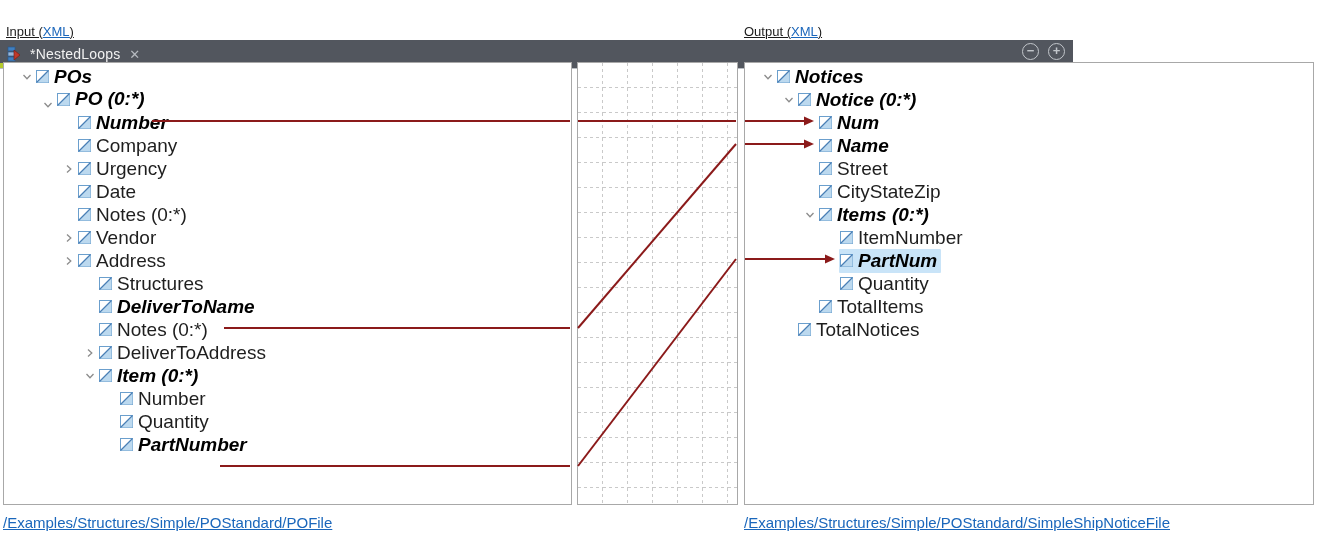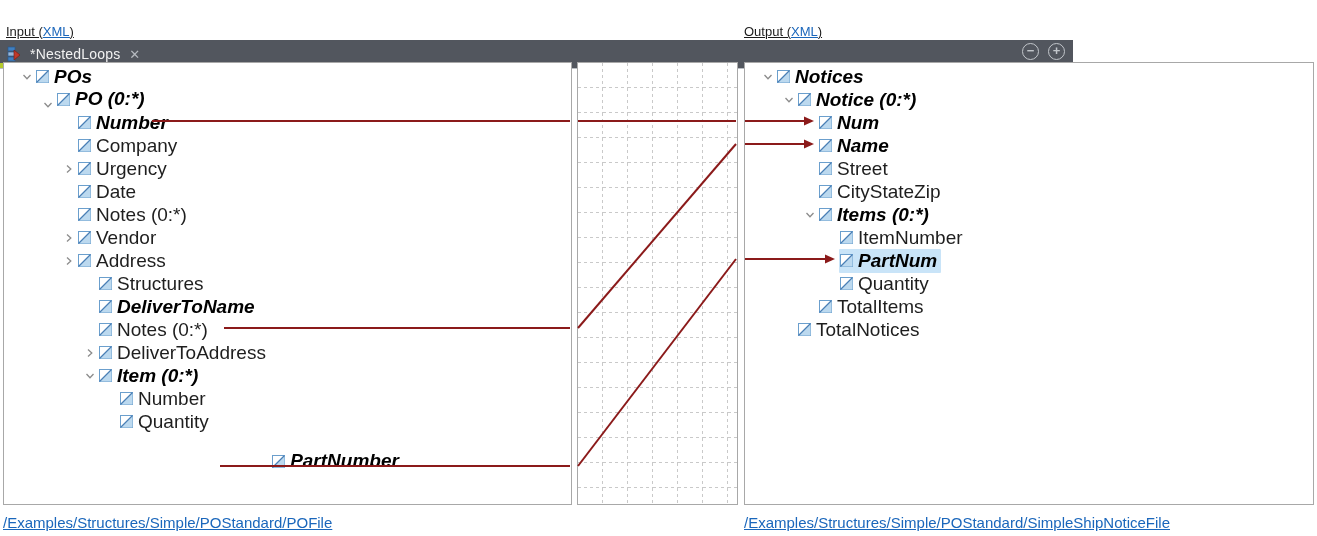--- a/index.html
+++ b/index.html
@@ -303,21 +303,21 @@
             <span style="display: inline-flex;">
               <svg class="node-icon" width="13" height="13" viewBox="0 0 13 13">
                 <rect x="0.5" y="0.5" width="12" height="12" fill="#ffffff" stroke="#6b9fcd"></rect>
                 <path d="M0.5 12.5 L12.5 0.5 L12.5 12.5 Z" fill="#bcd9ef"></path>
                 <line x1="0.5" y1="12.5" x2="12.5" y2="0.5" stroke="#4a7fb5" stroke-width="1.2"></line>
               </svg>
             </span>
             <span class="node-label">Quantity</span>
           </span>
         </div>
-        <div class="tree-row" style="padding-left: 99px; flex-direction: column;">
+        <div class="tree-row" style="padding-left: 99px;">
           <span class="chev"></span>
           <span class="node-box">
             <span style="display: inline-flex;">
               <svg class="node-icon" width="13" height="13" viewBox="0 0 13 13">
                 <rect x="0.5" y="0.5" width="12" height="12" fill="#ffffff" stroke="#6b9fcd"></rect>
                 <path d="M0.5 12.5 L12.5 0.5 L12.5 12.5 Z" fill="#bcd9ef"></path>
                 <line x1="0.5" y1="12.5" x2="12.5" y2="0.5" stroke="#4a7fb5" stroke-width="1.2"></line>
               </svg>
             </span>
             <span class="node-label bold">PartNumber</span>

